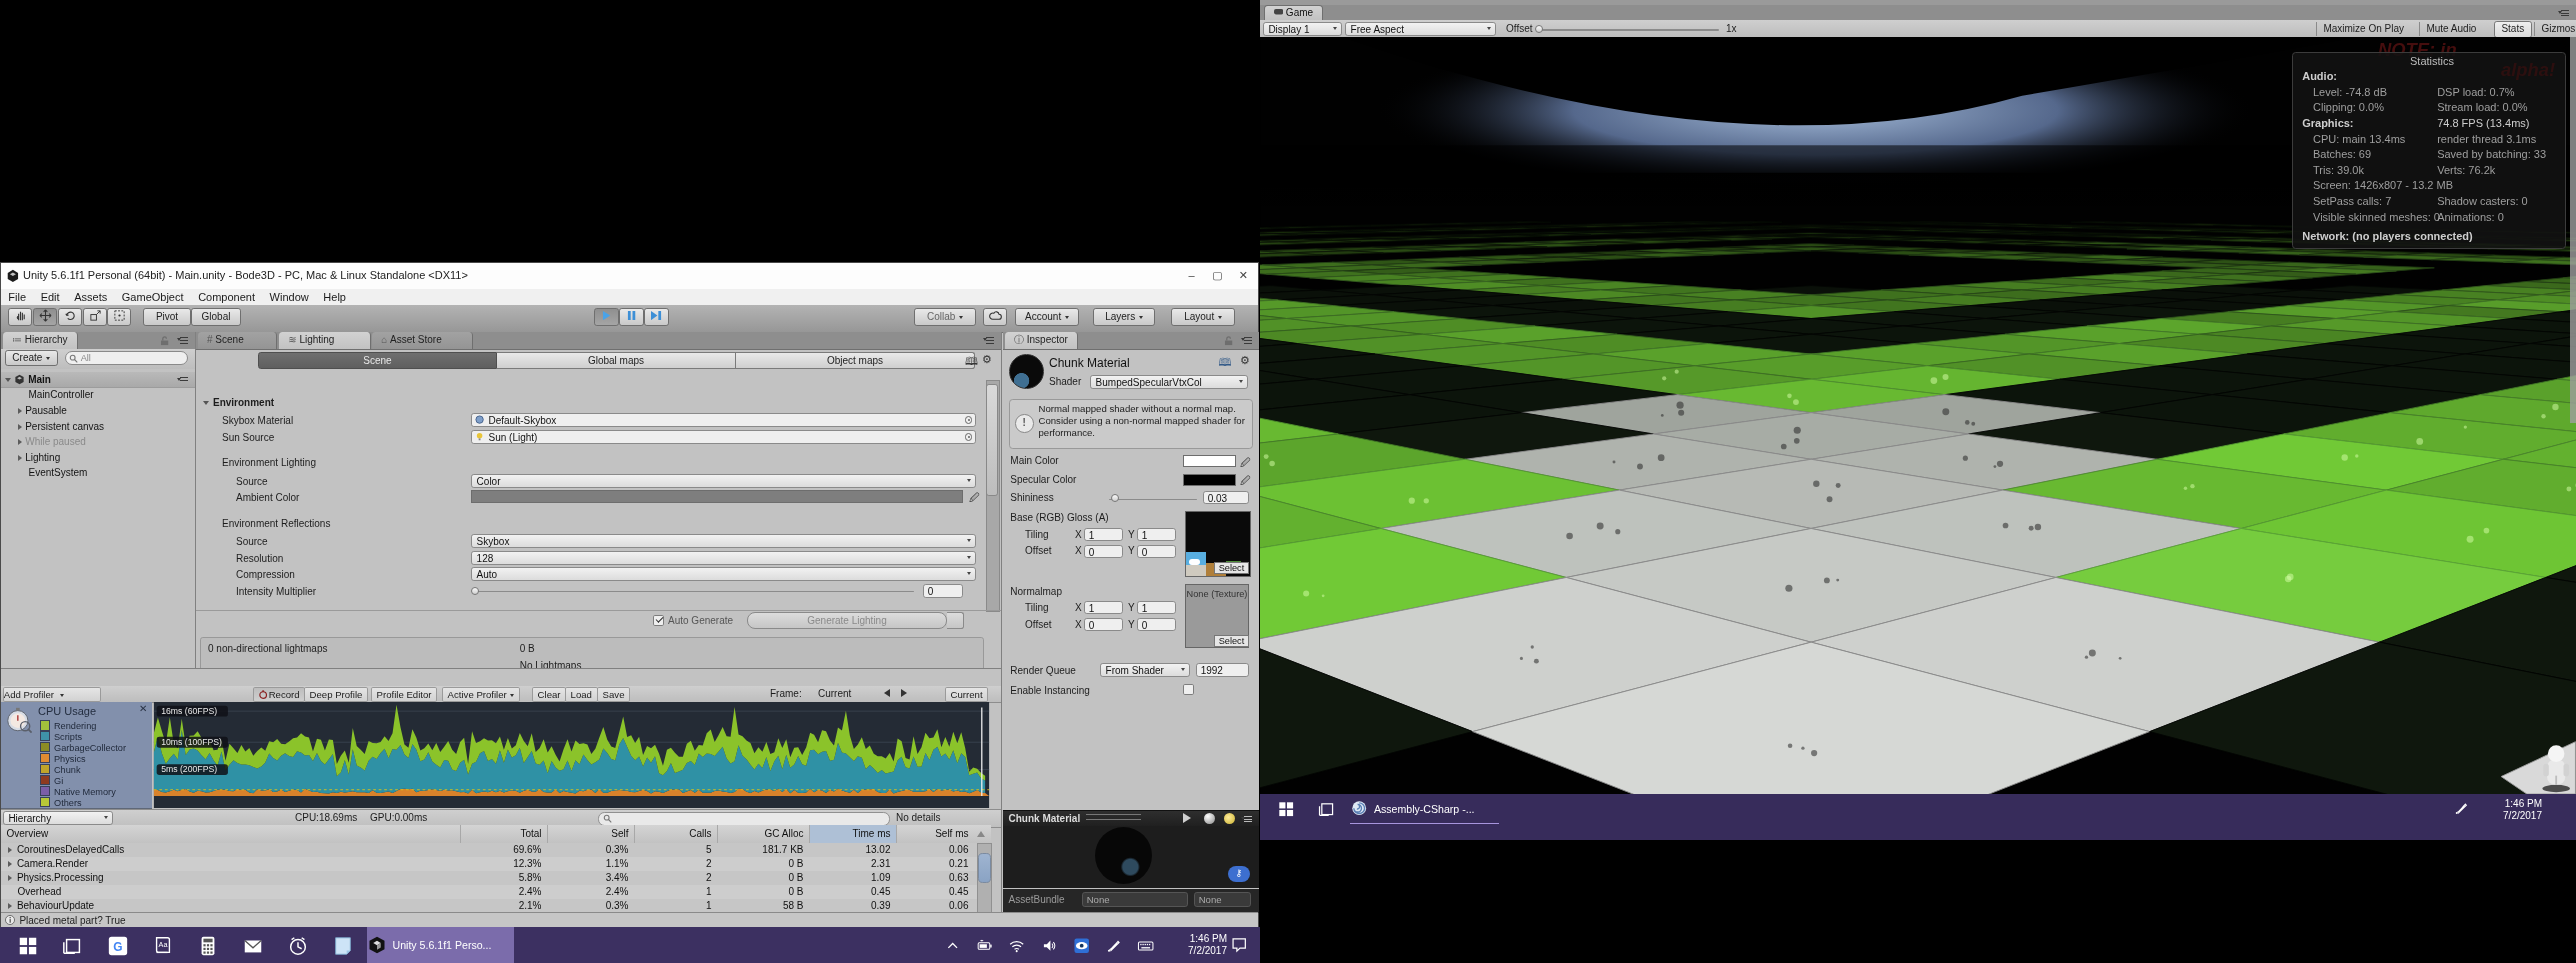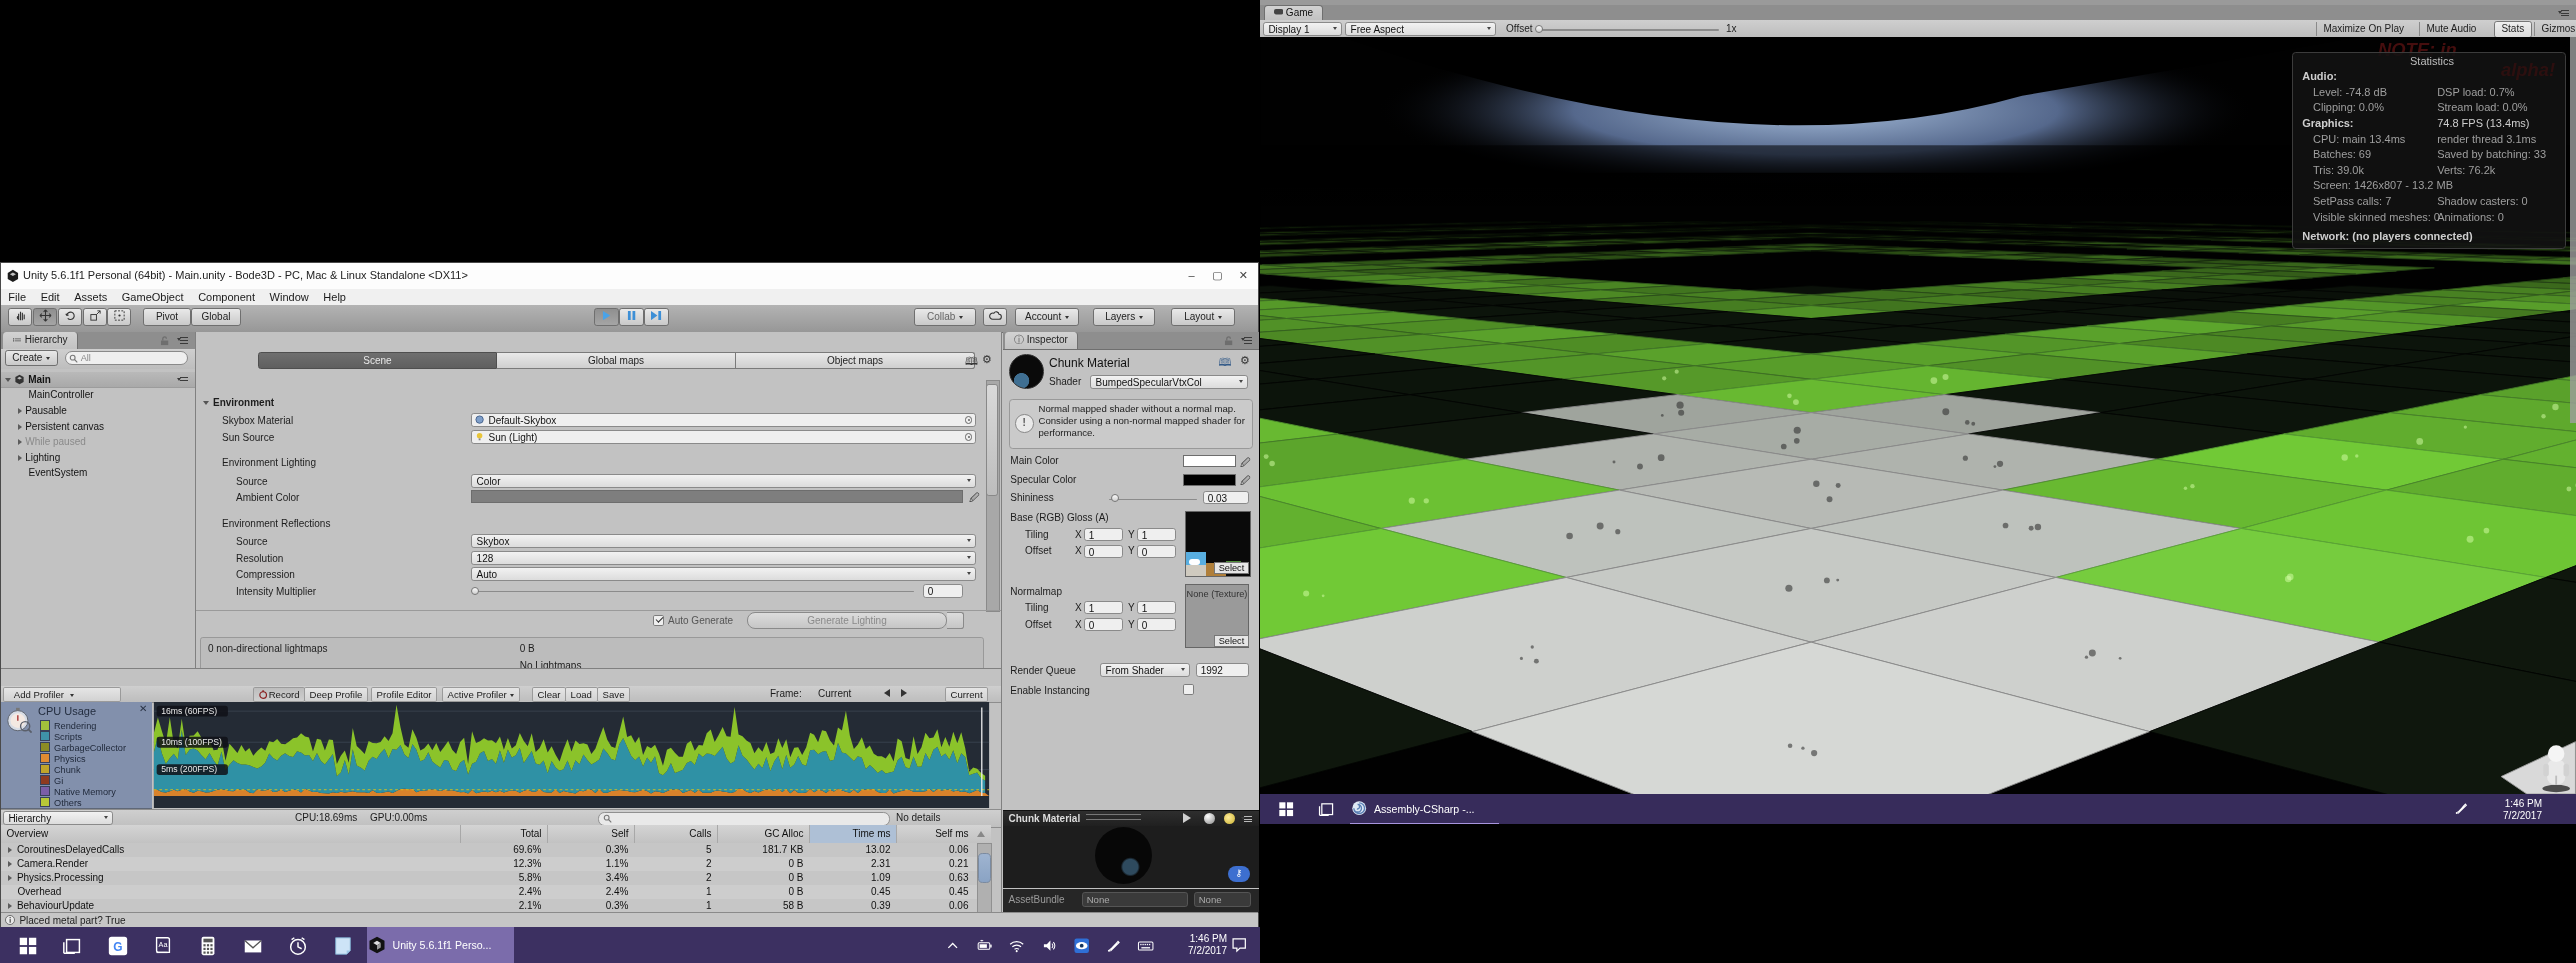--- a/index.html
+++ b/index.html
@@ -159,20 +159,30 @@
             <div class="hrow" style="top: 18.4px; padding-left: 27.5px;"><span>MainController</span></div>
             <div class="hrow" style="top: 34px; padding-left: 16.5px;"><span class="tri"></span><span>Pausable</span></div>
             <div class="hrow" style="top: 50px; padding-left: 16.5px;"><span class="tri"></span><span>Persistent canvas</span></div>
             <div class="hrow dim" style="top: 65px; padding-left: 16.5px;"><span class="tri"></span><span>While paused</span></div>
             <div class="hrow" style="top: 81px; padding-left: 16.5px;"><span class="tri"></span><span>Lighting</span></div>
             <div class="hrow" style="top: 96px; padding-left: 27.5px;"><span>EventSystem</span></div>
           </div>
       </div>
 
       <div class="a panel" id="light-panel" style="left:195px;top:69px;width:806px;height:336px;border-right:0.9px solid #808080;box-sizing:border-box;">
+        <div class="tabstrip" id="light-tabstrip">
+            <div class="ptab" style="left: 1.8px; width: 79px; box-sizing: border-box;"><span style="color:#555;margin-right:2.8px;">#</span><span>Scene</span></div>
+            <div class="ptab active" style="left: 83px; width: 92px; box-sizing: border-box;"><span style="color:#555;margin-right:2.8px;">≋</span><span>Lighting</span></div>
+            <div class="ptab" style="left: 176px; width: 101px; box-sizing: border-box;"><span style="color:#555;margin-right:2.8px;">⌂</span><span>Asset Store</span></div>
+            <div class="pmenu" style="right: 5.5px;">
+              <i></i>
+              <i></i>
+              <i></i>
+            </div>
+          </div>
         <div class="a" id="light-body" style="left:0;top:16.5px;width:100%;height:319px;">
             <div style="position: absolute; left: 62px; top: 3.7px; width: 239px; height: 16.5px; line-height: 16.5px; text-align: center; font-size: 10px; box-sizing: border-box; background: linear-gradient(rgb(111, 111, 111), rgb(95, 95, 95)); color: rgb(232, 232, 232); border: 0.9px solid rgb(79, 79, 79); border-radius: 2.8px 0px 0px 2.8px;">Scene</div>
             <div style="position: absolute; left: 301px; top: 3.7px; width: 239px; height: 16.5px; line-height: 16.5px; text-align: center; font-size: 10px; box-sizing: border-box; background: linear-gradient(rgb(233, 233, 233), rgb(207, 207, 207)); color: rgb(34, 34, 34); border-top: 0.9px solid rgb(122, 122, 122); border-right: 0.9px solid rgb(122, 122, 122); border-bottom: 0.9px solid rgb(122, 122, 122); border-image: initial; border-left: none;">Global maps</div>
             <div style="position: absolute; left: 540px; top: 3.7px; width: 239px; height: 16.5px; line-height: 16.5px; text-align: center; font-size: 10px; box-sizing: border-box; background: linear-gradient(rgb(233, 233, 233), rgb(207, 207, 207)); color: rgb(34, 34, 34); border-top: 0.9px solid rgb(122, 122, 122); border-right: 0.9px solid rgb(122, 122, 122); border-bottom: 0.9px solid rgb(122, 122, 122); border-image: initial; border-left: none; border-radius: 0px 2.8px 2.8px 0px;">Object maps</div>
             <div style="position: absolute; left: 769px; top: 4.6px; font-size: 11px; color: rgb(51, 51, 51);">🕮</div>
             <div style="position: absolute; left: 786px; top: 4.6px; font-size: 11px; color: rgb(51, 51, 51);">⚙</div>
             <div class="lbl hdr foldopen" style="left: 7.3px; top: 48px;">Environment</div>
             <div class="lbl" style="left: 26px; top: 66px;">Skybox Material</div>
             <div class="field" style="left: 275px; top: 64px; width: 505px; height: 14.7px; padding-left: 16.5px;"><svg width="9.2" height="9.2" viewBox="0 0 10 10" style="position:absolute;left:2.8px;top:1.8px;">
                 <circle cx="5" cy="5" r="4" fill="#7f9fc9" stroke="#44608a"></circle>
@@ -209,21 +219,21 @@
             <div style="position: absolute; left: 3.7px; top: 288px; width: 782px; height: 40px; background: rgb(188, 188, 188); border: 0.9px solid rgb(153, 153, 153); border-radius: 2.8px;">
               <div class="lbl" style="left: 7.3px; top: 5.5px;">0 non-directional lightmaps</div>
               <div class="lbl" style="left: 319px; top: 5.5px;">0 B</div>
               <div class="lbl" style="left: 319px; top: 22px;">No Lightmaps</div>
             </div>
           </div>
       </div>
 
       <div class="a panel" id="bottom-panel" style="left:0;top:405px;width:1001px;height:244px;border-right:0.9px solid #808080;border-top:0.9px solid #808080;box-sizing:border-box;">
           <div style="position: absolute; left: 0px; top: 16.5px; width: 100%; height: 16.5px; background: linear-gradient(rgb(207, 207, 207), rgb(189, 189, 189)); border-bottom: 0.9px solid rgb(141, 141, 141);">
-            <div style="position: absolute; left: 1.8px; top: 1.8px; height: 13px; line-height: 13px; font-size: 9.6px; padding: 0px 10px; color: rgb(28, 28, 28); border: 0.9px solid rgb(154, 154, 154); background: linear-gradient(rgb(229, 229, 229), rgb(210, 210, 210)); border-radius: 1.8px; width: 96px;">Add Profiler <span class="dd-arrow"></span></div>
+            <div style="position: absolute; left: 1.8px; top: 1.8px; height: 13px; line-height: 13px; font-size: 9.6px; padding: 0px 0; color: rgb(28, 28, 28); border: 0.9px solid rgb(154, 154, 154); background: linear-gradient(rgb(229, 229, 229), rgb(210, 210, 210)); border-radius: 1.8px; width: 96px;">Add Profiler <span class="dd-arrow"></span></div>
             <div style="position: absolute; left: 252px; top: 1.8px; height: 13px; line-height: 13px; font-size: 9.6px; padding: 0px 4.6px; color: rgb(28, 28, 28); border: 0.9px solid rgb(154, 154, 154); border-radius: 1.8px; background: linear-gradient(rgb(189, 189, 189), rgb(207, 207, 207));"><svg width="8.3" height="9.2" viewBox="0 0 9 10" style="vertical-align:-0.9px;margin-right:1.8px;">
                 <circle cx="4.5" cy="5.5" r="3.6" fill="none" stroke="#8a2020" stroke-width="1.3"></circle>
                 <rect x="3.5" y="0.4" width="2" height="1.6" fill="#8a2020"></rect>
               </svg>Record</div>
             <div style="position: absolute; left: 303px; top: 1.8px; height: 13px; line-height: 13px; font-size: 9.6px; padding: 0px 4.6px; color: rgb(28, 28, 28); border: 0.9px solid rgb(154, 154, 154); background: linear-gradient(rgb(229, 229, 229), rgb(210, 210, 210)); border-radius: 1.8px;">Deep Profile</div>
             <div style="position: absolute; left: 370px; top: 1.8px; height: 13px; line-height: 13px; font-size: 9.6px; padding: 0px 4.6px; color: rgb(28, 28, 28); border: 0.9px solid rgb(154, 154, 154); background: linear-gradient(rgb(229, 229, 229), rgb(210, 210, 210)); border-radius: 1.8px;">Profile Editor</div>
             <div style="position: absolute; left: 441px; top: 1.8px; height: 13px; line-height: 13px; font-size: 9.6px; padding: 0px 4.6px; color: rgb(28, 28, 28); border: 0.9px solid rgb(154, 154, 154); background: linear-gradient(rgb(229, 229, 229), rgb(210, 210, 210)); border-radius: 1.8px;">Active Profiler<span class="dd-arrow"></span></div>
             <div style="position: absolute; left: 531px; top: 1.8px; height: 13px; line-height: 13px; font-size: 9.6px; padding: 0px 4.6px; color: rgb(28, 28, 28); border: 0.9px solid rgb(154, 154, 154); background: linear-gradient(rgb(229, 229, 229), rgb(210, 210, 210)); border-radius: 1.8px;">Clear</div>
             <div style="position: absolute; left: 564px; top: 1.8px; height: 13px; line-height: 13px; font-size: 9.6px; padding: 0px 4.6px; color: rgb(28, 28, 28); border: 0.9px solid rgb(154, 154, 154); background: linear-gradient(rgb(229, 229, 229), rgb(210, 210, 210)); border-radius: 1.8px;">Load</div>
             <div style="position: absolute; left: 596px; top: 1.8px; height: 13px; line-height: 13px; font-size: 9.6px; padding: 0px 4.6px; color: rgb(28, 28, 28); border: 0.9px solid rgb(154, 154, 154); background: linear-gradient(rgb(229, 229, 229), rgb(210, 210, 210)); border-radius: 1.8px;">Save</div>
@@ -1200,21 +1210,21 @@
             <div class="stat-line"><span>Tris: 39.0k</span><span class="rcol">Verts: 76.2k</span></div>
             <div class="stat-line"><span>Screen: 1426x807 - 13.2 MB</span></div>
             <div class="stat-line"><span>SetPass calls: 7</span><span class="rcol">Shadow casters: 0</span></div>
             <div class="stat-line"><span>Visible skinned meshes: 0</span><span class="rcol">Animations: 0</span></div>
             <div class="stat-line stat-head" style="margin-top: 3.7px; margin-bottom: 3.7px;">Network: (no players connected)</div>
           </div>
         <div class="a" style="left:1310px;top:0;width:5.5px;height:386px;background:#9f9f9f;opacity:.8;"></div>
       </div>
     </div>
 
-    <div class="a taskbar" id="taskbar-right" style="left:0;top:794px;width:1316px;height:30px;background:#372c5b;">
+    <div class="a taskbar" id="taskbar-right" style="left:0;top:794px;width:1316px;height:46px;background:#372c5b;">
         <div style="position: absolute; left: 7.3px; top: 0px; width: 37px; height: 30px; display: flex; align-items: center; justify-content: center;">
           <svg width="18.4" height="18.4" viewBox="0 0 24 24">
             <rect x="3" y="3" width="8" height="8" fill="#ffffff"></rect>
             <rect x="13" y="3" width="8" height="8" fill="#ffffff"></rect>
             <rect x="3" y="13" width="8" height="8" fill="#ffffff"></rect>
             <rect x="13" y="13" width="8" height="8" fill="#ffffff"></rect>
           </svg>
         </div>
         <div style="position: absolute; left: 49px; top: 0px; width: 37px; height: 30px; display: flex; align-items: center; justify-content: center;">
           <svg width="18.4" height="18.4" viewBox="0 0 24 24">

